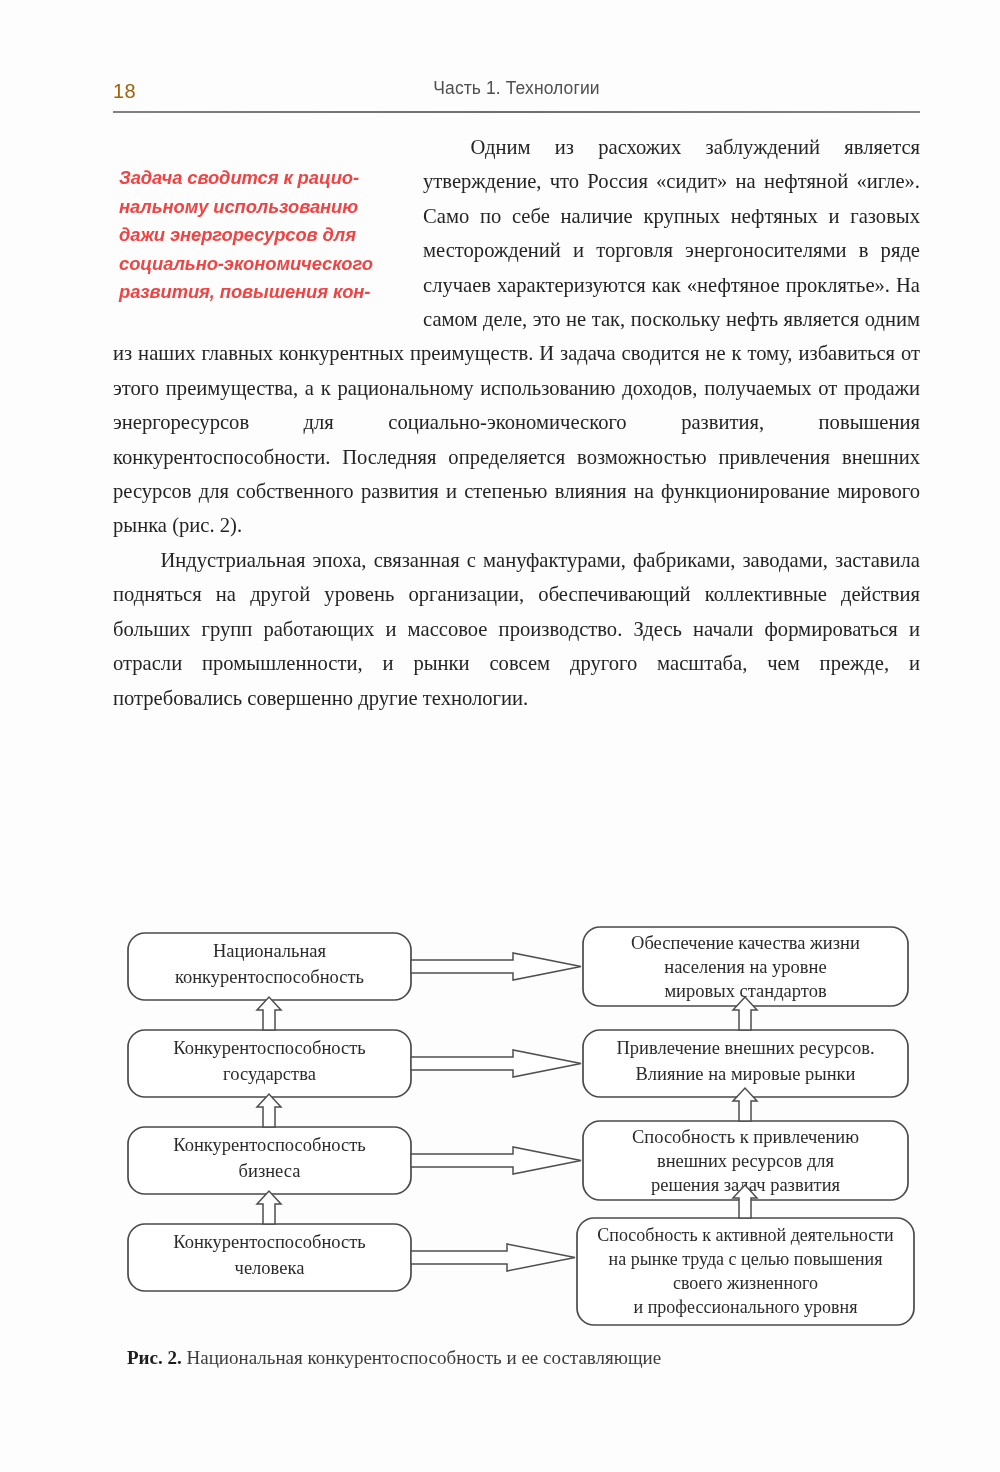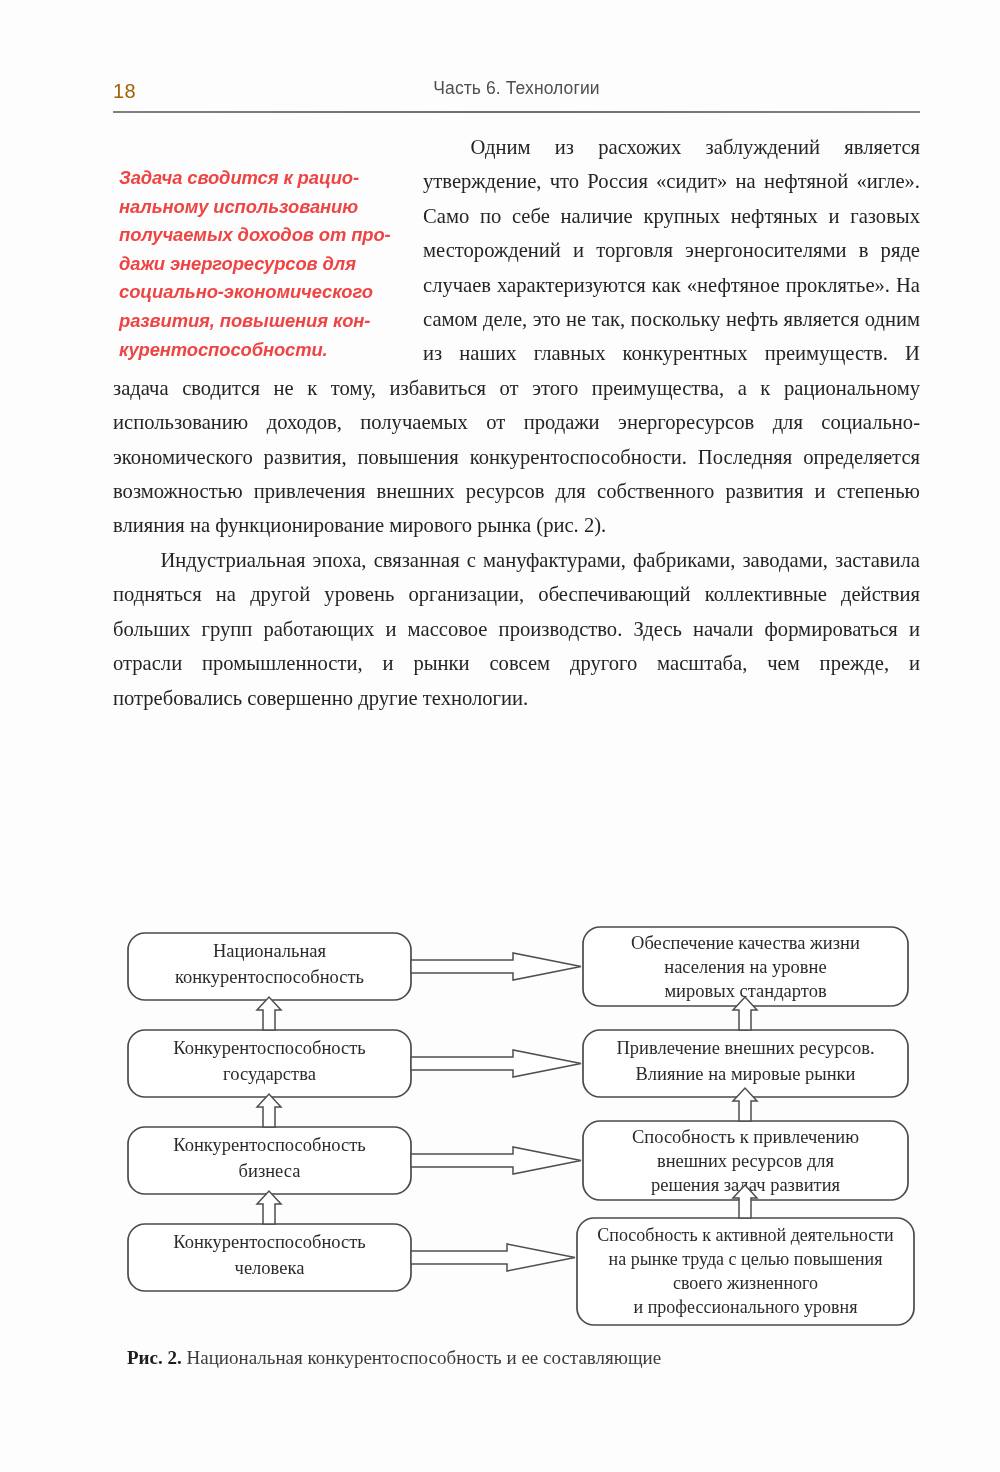--- a/index.html
+++ b/index.html
@@ -114,34 +114,32 @@
   }
   .fig-caption b { color: #1d1d1d; }
 </style>
 </head>
 <body>
 
 <div class="page">
 
   <div class="runhead">
     <div class="folio">18</div>
-    <div class="runtitle">Часть 6. Технологии</div>
+    <div class="runtitle">Часть 1. Технологии</div>
   </div>
   <div class="rule"></div>
 
   <div class="bodytext">
 
     <div class="pullquote">
       <span>Задача сводится к рацио-</span>
       <span>нальному использованию</span>
-      <span>получаемых доходов от про-</span>
       <span>дажи энергоресурсов для</span>
       <span>социально-экономического</span>
       <span>развития, повышения кон-</span>
-      <span>курентоспособности.</span>
     </div>
 
     <p>Одним из расхожих заблуждений является утверждение, что Россия «сидит» на нефтяной «игле». Само по себе наличие крупных нефтяных и газовых месторождений и торговля энергоносителями в ряде случаев характеризуются как «нефтяное проклятье». На самом деле, это не так, поскольку нефть является одним из наших главных конкурентных преимуществ. И задача сводится не к тому, избавиться от этого преимущества, а к рациональному использованию доходов, получаемых от продажи энергоресурсов для социально-экономического развития, повышения конкурентоспособности. Последняя определяется возможностью привлечения внешних ресурсов для собственного развития и степенью влияния на функционирование мирового рынка (рис. 2).</p>
     <p>Индустриальная эпоха, связанная с мануфактурами, фабриками, заводами, заставила подняться на другой уровень организации, обеспечивающий коллективные действия больших групп работающих и массовое производство. Здесь начали формироваться и отрасли промышленности, и рынки совсем другого масштаба, чем прежде, и потребовались совершенно другие технологии.</p>
   </div>
 
   <div class="figure">
     <svg class="figsvg" width="807" height="420" viewBox="0 0 807 420">
       <defs>
         <g id="vArrow">

